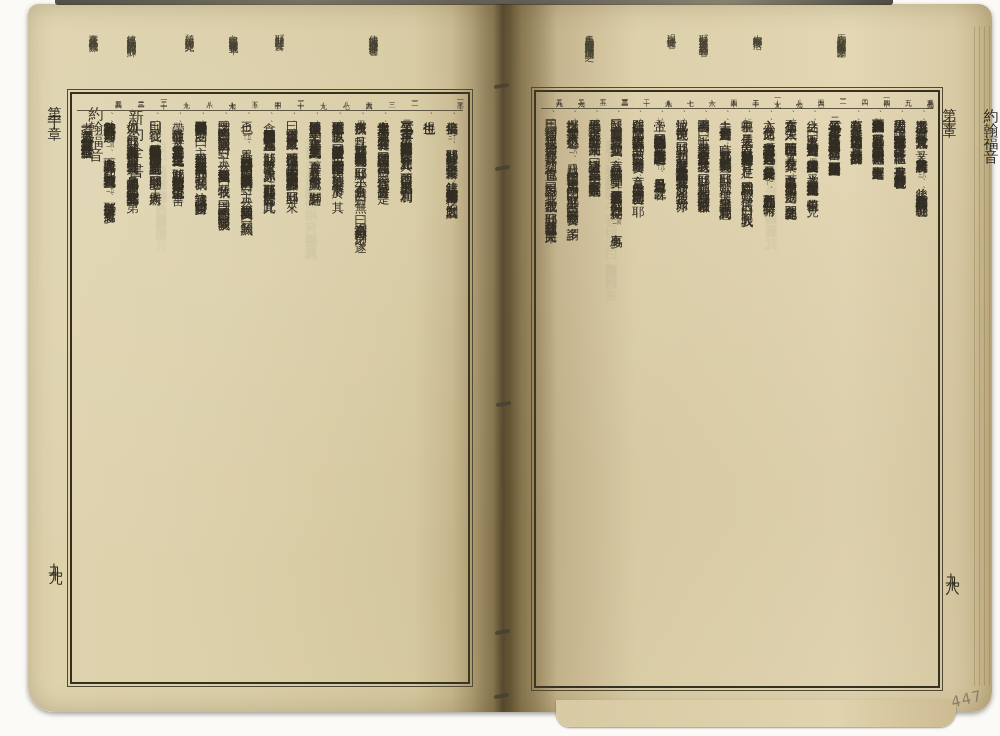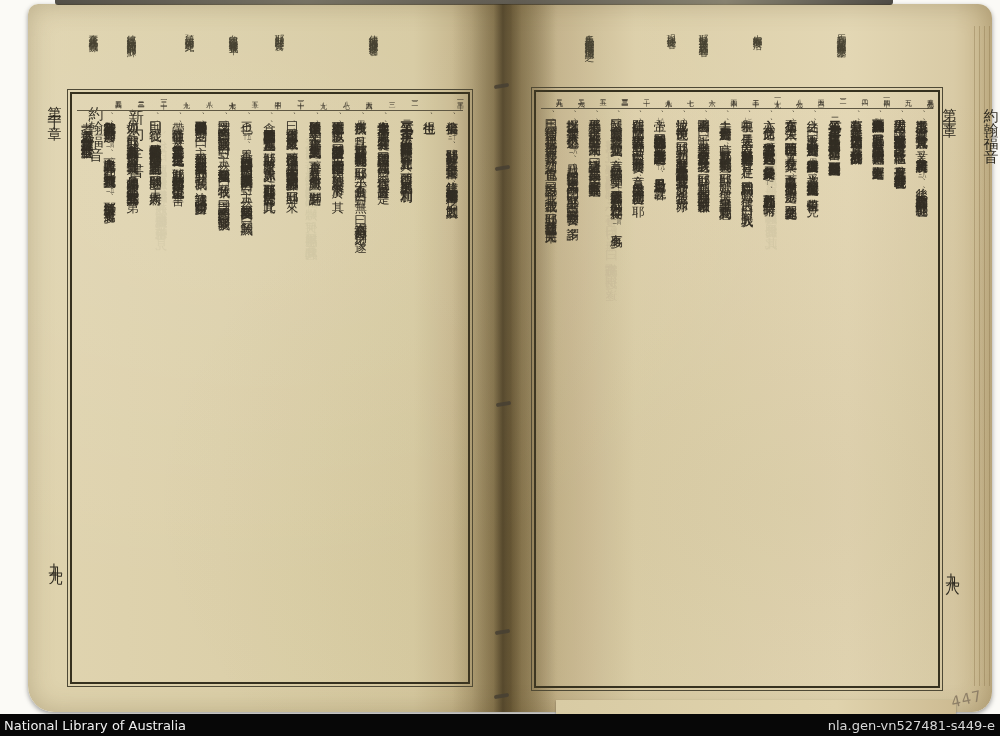--- a/index.html
+++ b/index.html
@@ -254,17 +254,13 @@
 
   <div class="gutter"></div>
   <div class="stitch" style="left:494px;top:84px;"></div>
   <div class="stitch" style="left:495px;top:166px;"></div>
   <div class="stitch" style="left:496px;top:402px;"></div>
   <div class="stitch" style="left:495px;top:630px;"></div>
   <div class="stitch" style="left:494px;top:694px;"></div>
 
   <div class="handnum">447</div>
 
-  <div class="bar">
-    <span class="lbl lbl-left">National Library of Australia</span>
-    <span class="lbl lbl-right">nla.gen-vn527481-s449-e</span>
-  </div>
 </div>
 
 </body></html>

